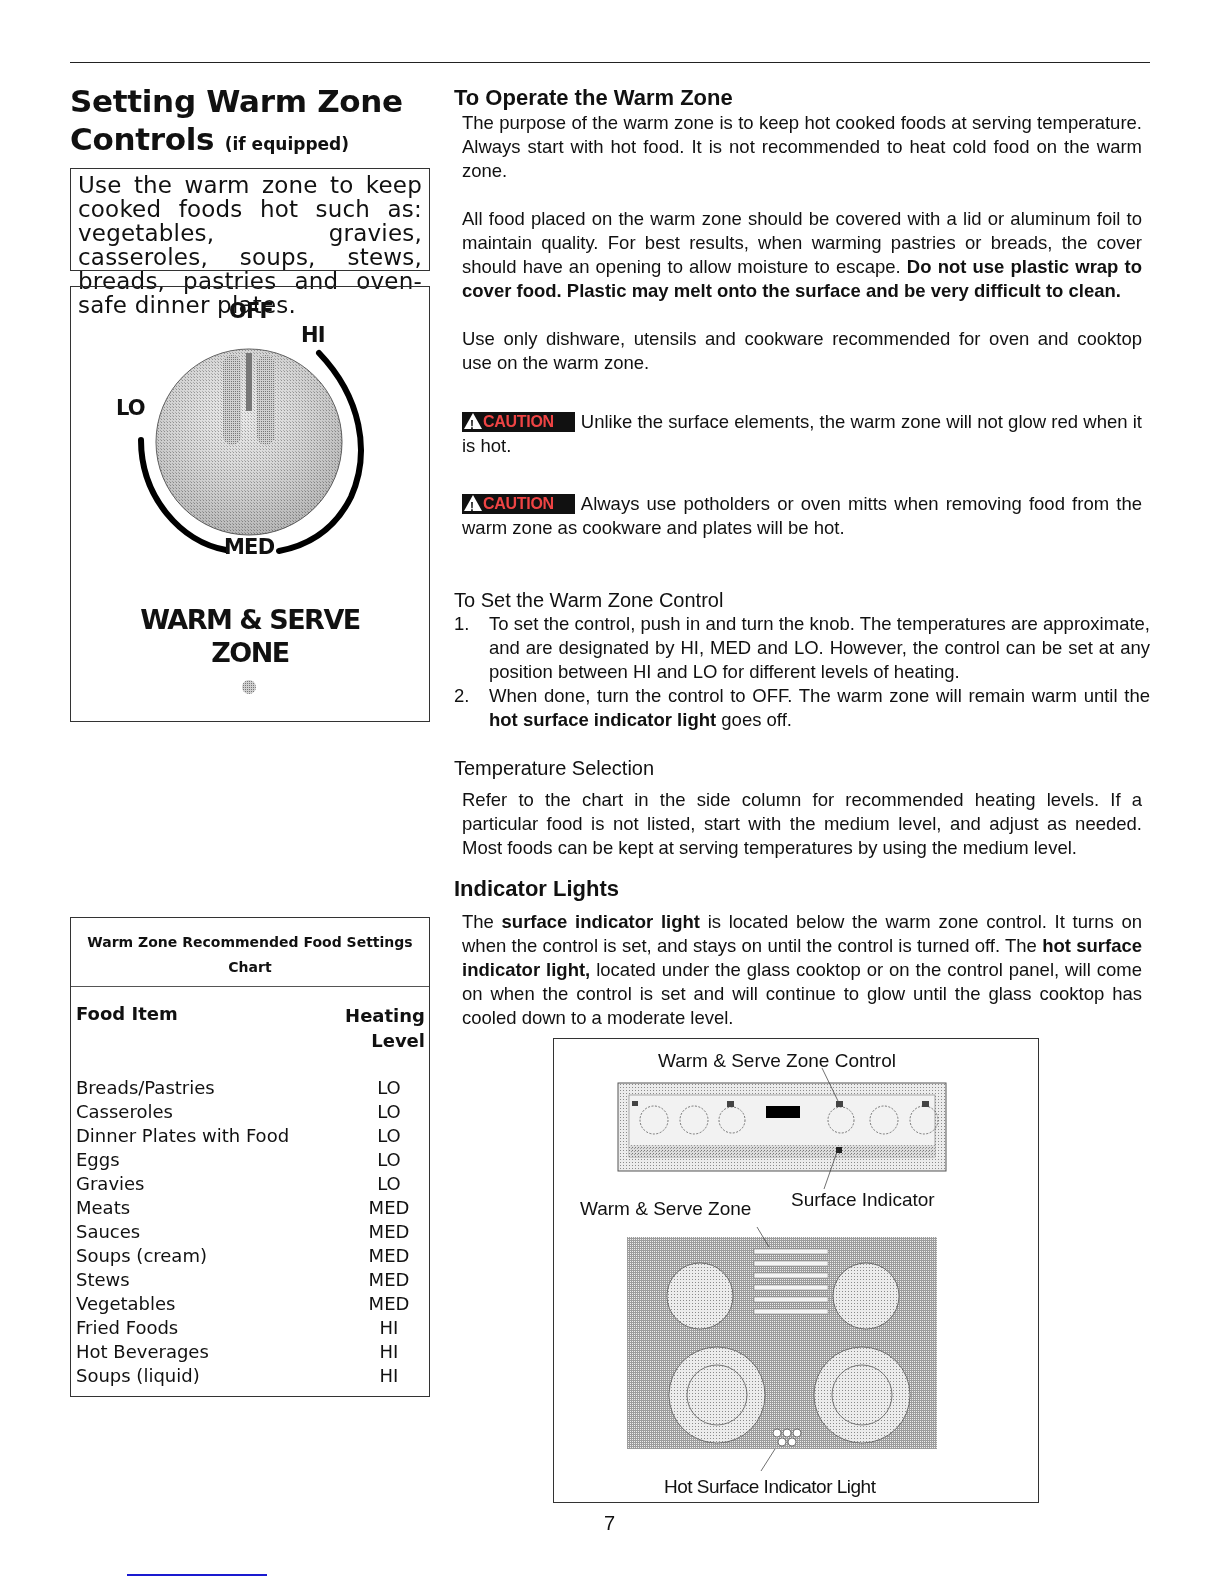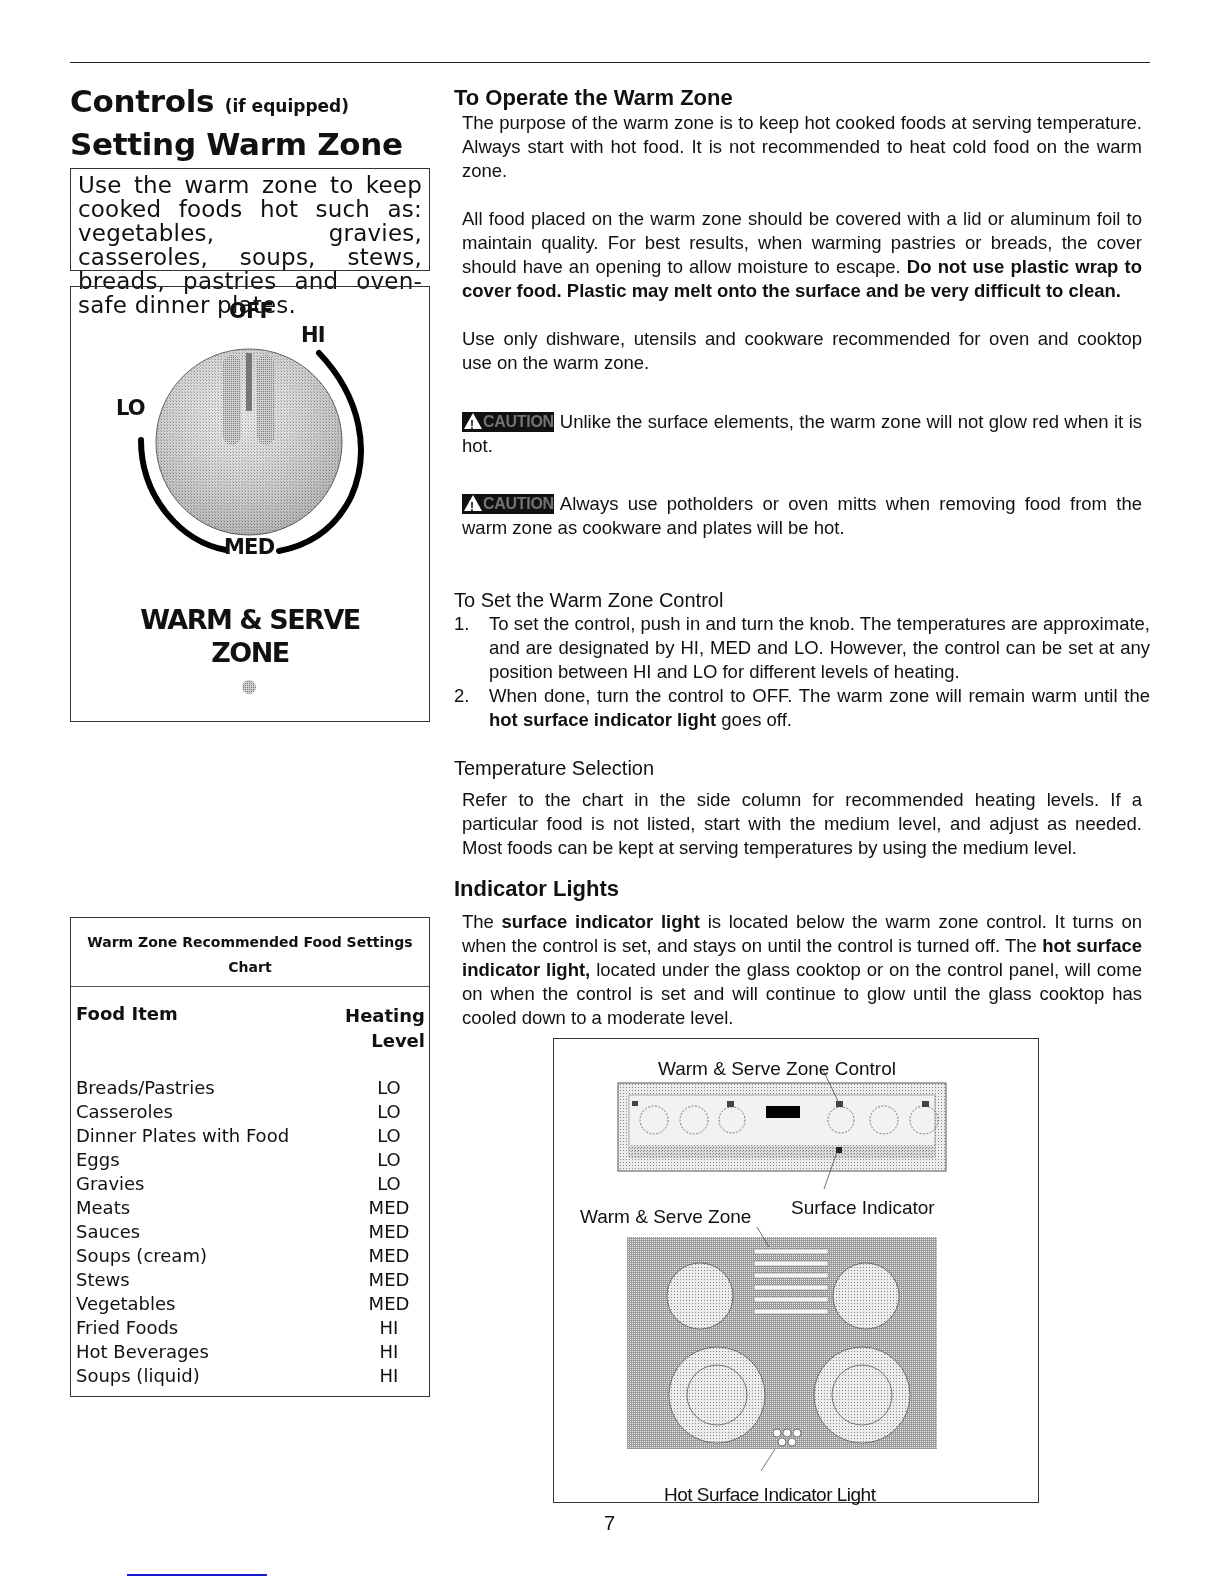--- a/index.html
+++ b/index.html
@@ -28,43 +28,43 @@
   .chart-h-level { position: absolute; right: 4px; top: 85px; font-size: 18px; font-weight: bold; text-align: right; line-height: 25px; }
   .chart-rows { position: absolute; left: 5px; top: 158px; width: 348px; }
   .chart-row { display: flex; justify-content: space-between; height: 24px; line-height: 24px; font-size: 18px; }
   .chart-row .lvl { width: 70px; text-align: center; }
 
   
   .rc { position: absolute; left: 454px; width: 696px; font-family: "Liberation Sans", sans-serif; font-size: 18.5px; line-height: 24px; }
   .rc p { margin: 8px; text-align: justify; }
   .h-main { font-size: 22px; font-weight: bold; line-height: 26px; }
   .h-sub { font-size: 20px; font-weight: normal; line-height: 24px; }
-  .caution { display: inline-block; background: #111; color: #737373; font-weight: bold; font-size: 16px; line-height: 20px;
-             padding: 0 0 0 2px; margin-right: 6px; vertical-align: 1px; letter-spacing: -0.3px; }
+  .caution { display: inline-block; background: #111; color: #ef4444; font-weight: bold; font-size: 16px; line-height: 20px;
+             padding: 0 21px 0 2px; margin-right: 6px; vertical-align: 1px; letter-spacing: -0.3px; }
   .caution .tri { display: inline-block; width: 0; height: 0; border-left: 9px solid transparent; border-right: 9px solid transparent;
                   border-bottom: 16px solid #fff; position: relative; vertical-align: -2px; margin-right: 1px; }
   .caution .tri::after { content: "!"; position: absolute; left: -3px; top: 2px; color: #111; font-size: 12px; font-weight: bold; }
   ol.steps { margin: 0; padding: 0; list-style: none; }
   ol.steps li { position: relative; padding-left: 35px; text-align: justify; }
   ol.steps li .num { position: absolute; left: 0; top: 0; }
 
   .fig-box { position: absolute; left: 553px; top: 1038px; width: 484px; height: 463px; border: 1px solid #333;
              font-family: "Liberation Sans", sans-serif; }
-  .fig-label { position: absolute; font-size: 19px; white-space: nowrap; margin-top: 8px; }
+  .fig-label { position: absolute; font-size: 19px; white-space: nowrap; }
   .page-num { position: absolute; left: 604px; top: 1512px; font-size: 20px; font-family: "Liberation Sans", sans-serif; }
   .blue-link { position: absolute; left: 127px; top: 1574px; width: 140px; border-top: 2px solid #1a1ad0; }
 </style>
 </head>
 <body>
 
 <div class="top-rule"></div>
 
 <div class="page-title">
+  <div>Setting Warm Zone</div>
   <div><span>Controls</span> <span class="sub">(if equipped)</span></div>
-  <div>Setting Warm Zone</div>
 </div>
 
 <div class="intro-box">
   <span>Use the warm zone to keep cooked foods hot such as: vegetables, gravies, casseroles, soups, stews, breads, pastries and oven-safe dinner plates.</span>
 </div>
 
 <div class="knob-box">
   <svg width="358" height="434" viewBox="0 0 358 434">
     <defs>
       <pattern id="dots" width="3" height="3" patternUnits="userSpaceOnUse">

